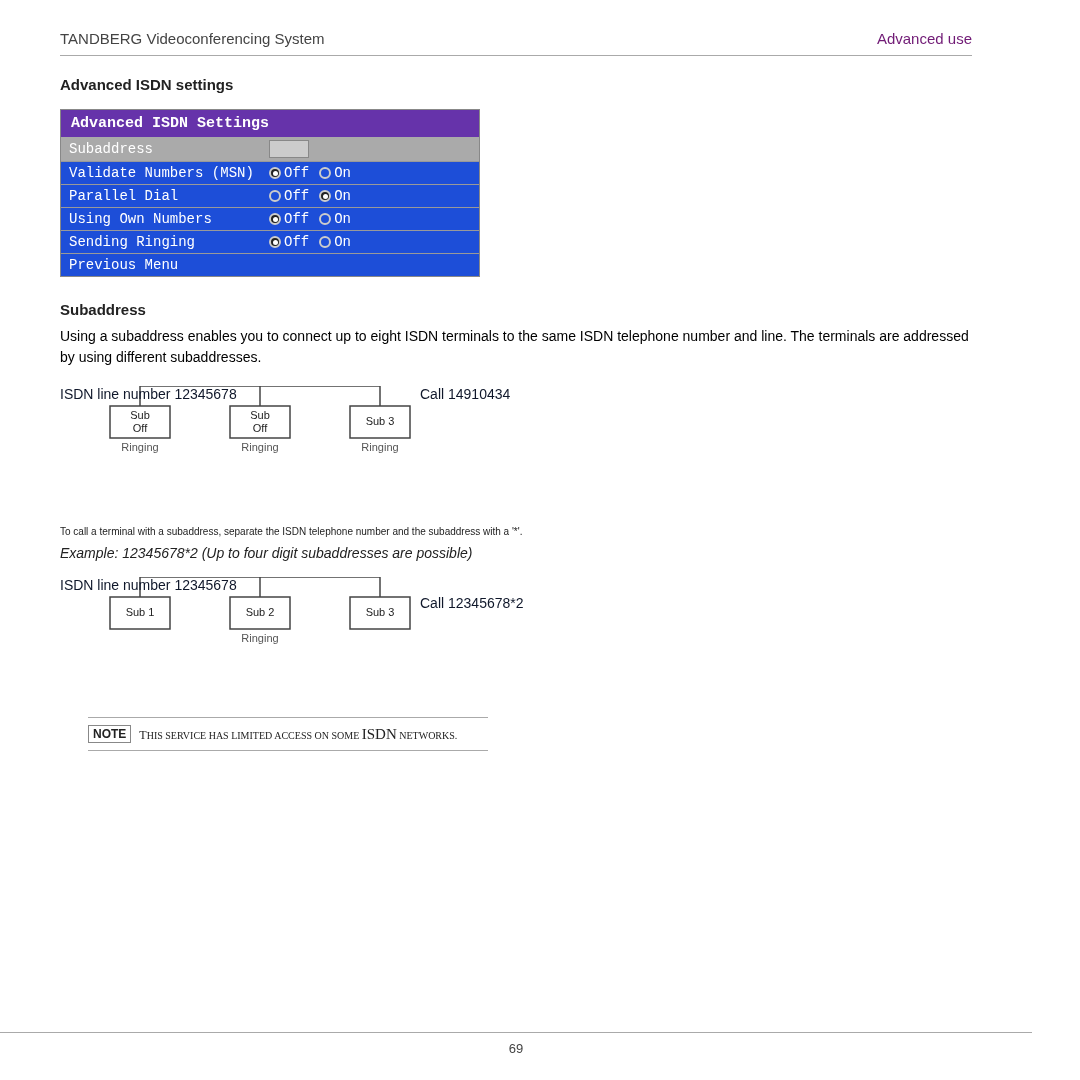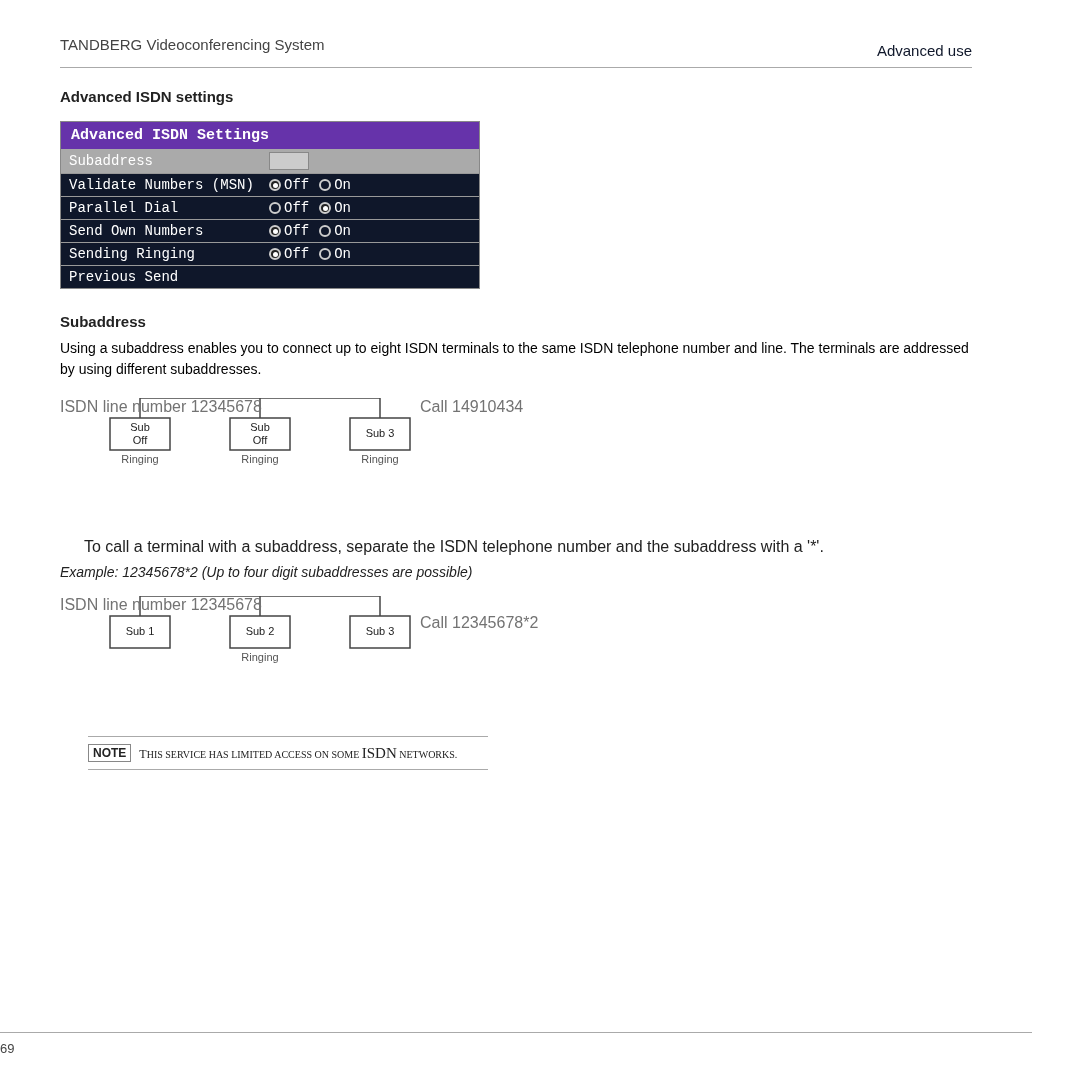--- a/index.html
+++ b/index.html
@@ -25,22 +25,21 @@
       border-bottom: 1px solid #aaa;
       padding-bottom: 8px;
       margin-bottom: 20px;
     }
     .top-bar-title {
       font-size: 15px;
       color: #444;
     }
     .top-bar-right {
       font-size: 15px;
-      color: #0f172a;
-      margin-top: 12px;
+      color: #701a75;
     }
     .section-heading {
       font-weight: bold;
       font-size: 15px;
       margin-bottom: 16px;
     }
     
     .settings-box {
       border: 1px solid #888;
       width: 420px;
@@ -52,21 +51,21 @@
       color: #fff;
       padding: 5px 10px;
       font-size: 15px;
       font-family: 'Courier New', monospace;
       font-weight: bold;
     }
     .settings-row {
       display: flex;
       align-items: center;
       padding: 3px 8px;
-      background: #0f172a;
+      background: #1d4ed8;
       color: #fff;
       font-family: 'Courier New', monospace;
       font-size: 14px;
       border-bottom: 1px solid #999;
     }
     .settings-row:last-child {
       border-bottom: none;
     }
     .settings-row.subaddress-row {
       background: #aaa;
@@ -127,32 +126,31 @@
       color: #000000;
       margin-bottom: 18px;
       line-height: 1.5;
     }
     
     .diagram-container {
       margin-bottom: 20px;
       position: relative;
     }
     .diagram-label-top {
-      font-size: 16px;
-      color: #737373;
+      font-size: 14px;
+      color: #0f172a;
       position: absolute;
     }
     .diagram-svg {
       display: block;
     }
     .call-paragraph {
-      font-size: 16px;
+      font-size: 10px;
       margin-bottom: 8px;
       margin-top: 8px;
-      margin-left: 24px;
     }
     .example-text {
       font-style: italic;
       font-size: 14px;
       margin-bottom: 14px;
     }
     .note-label {
       font-weight: bold;
       font-size: 12px;
       border: 1px solid #888;
@@ -163,20 +161,21 @@
     .note-text {
       font-size: 12px;
       font-family: Liberation Serif, serif;
     }
     .bottom-bar {
       position: absolute;
       bottom: 24px;
       left: 0;
       right: 0;
       border-top: 1px solid #aaa;
+      text-align: center;
       padding-top: 8px;
       font-size: 13px;
       color: #444;
     }
     .note-area {
       margin-top: 16px;
       padding-left: 28px;
     }
   </style>
 </head>
@@ -225,21 +224,21 @@
         <div class="radio-option">
           <div class="radio-circle selected">
             <div class="radio-dot-inner"></div>
           </div>
           <span>On</span>
         </div>
       </div>
     </div>
 
     <div class="settings-row">
-      <span class="row-label">Send Own Numbers</span>
+      <span class="row-label">Using Own Numbers</span>
       <div class="radio-group">
         <div class="radio-option">
           <div class="radio-circle selected">
             <div class="radio-dot-inner"></div>
           </div>
           <span>Off</span>
         </div>
         <div class="radio-option">
           <div class="radio-circle unselected"></div>
           <span>On</span>
@@ -257,21 +256,21 @@
           <span>Off</span>
         </div>
         <div class="radio-option">
           <div class="radio-circle unselected"></div>
           <span>On</span>
         </div>
       </div>
     </div>
 
     <div class="settings-row">
-      <span class="row-label">Previous Send</span>
+      <span class="row-label">Previous Menu</span>
     </div>
   </div>
 
   <div>
     <div class="subsection-title">Subaddress</div>
     <div class="subsection-desc">Using a subaddress enables you to connect up to eight ISDN terminals to the same ISDN telephone number and line. The terminals are addressed by using different subaddresses.</div>
 
     <div class="diagram-container" style="height:120px; margin-bottom:20px;">
       <span class="diagram-label-top" style="left:0; top:0;">ISDN line number 12345678</span>
       <span class="diagram-label-top" style="left:360px; top:0;">Call 14910434</span>

